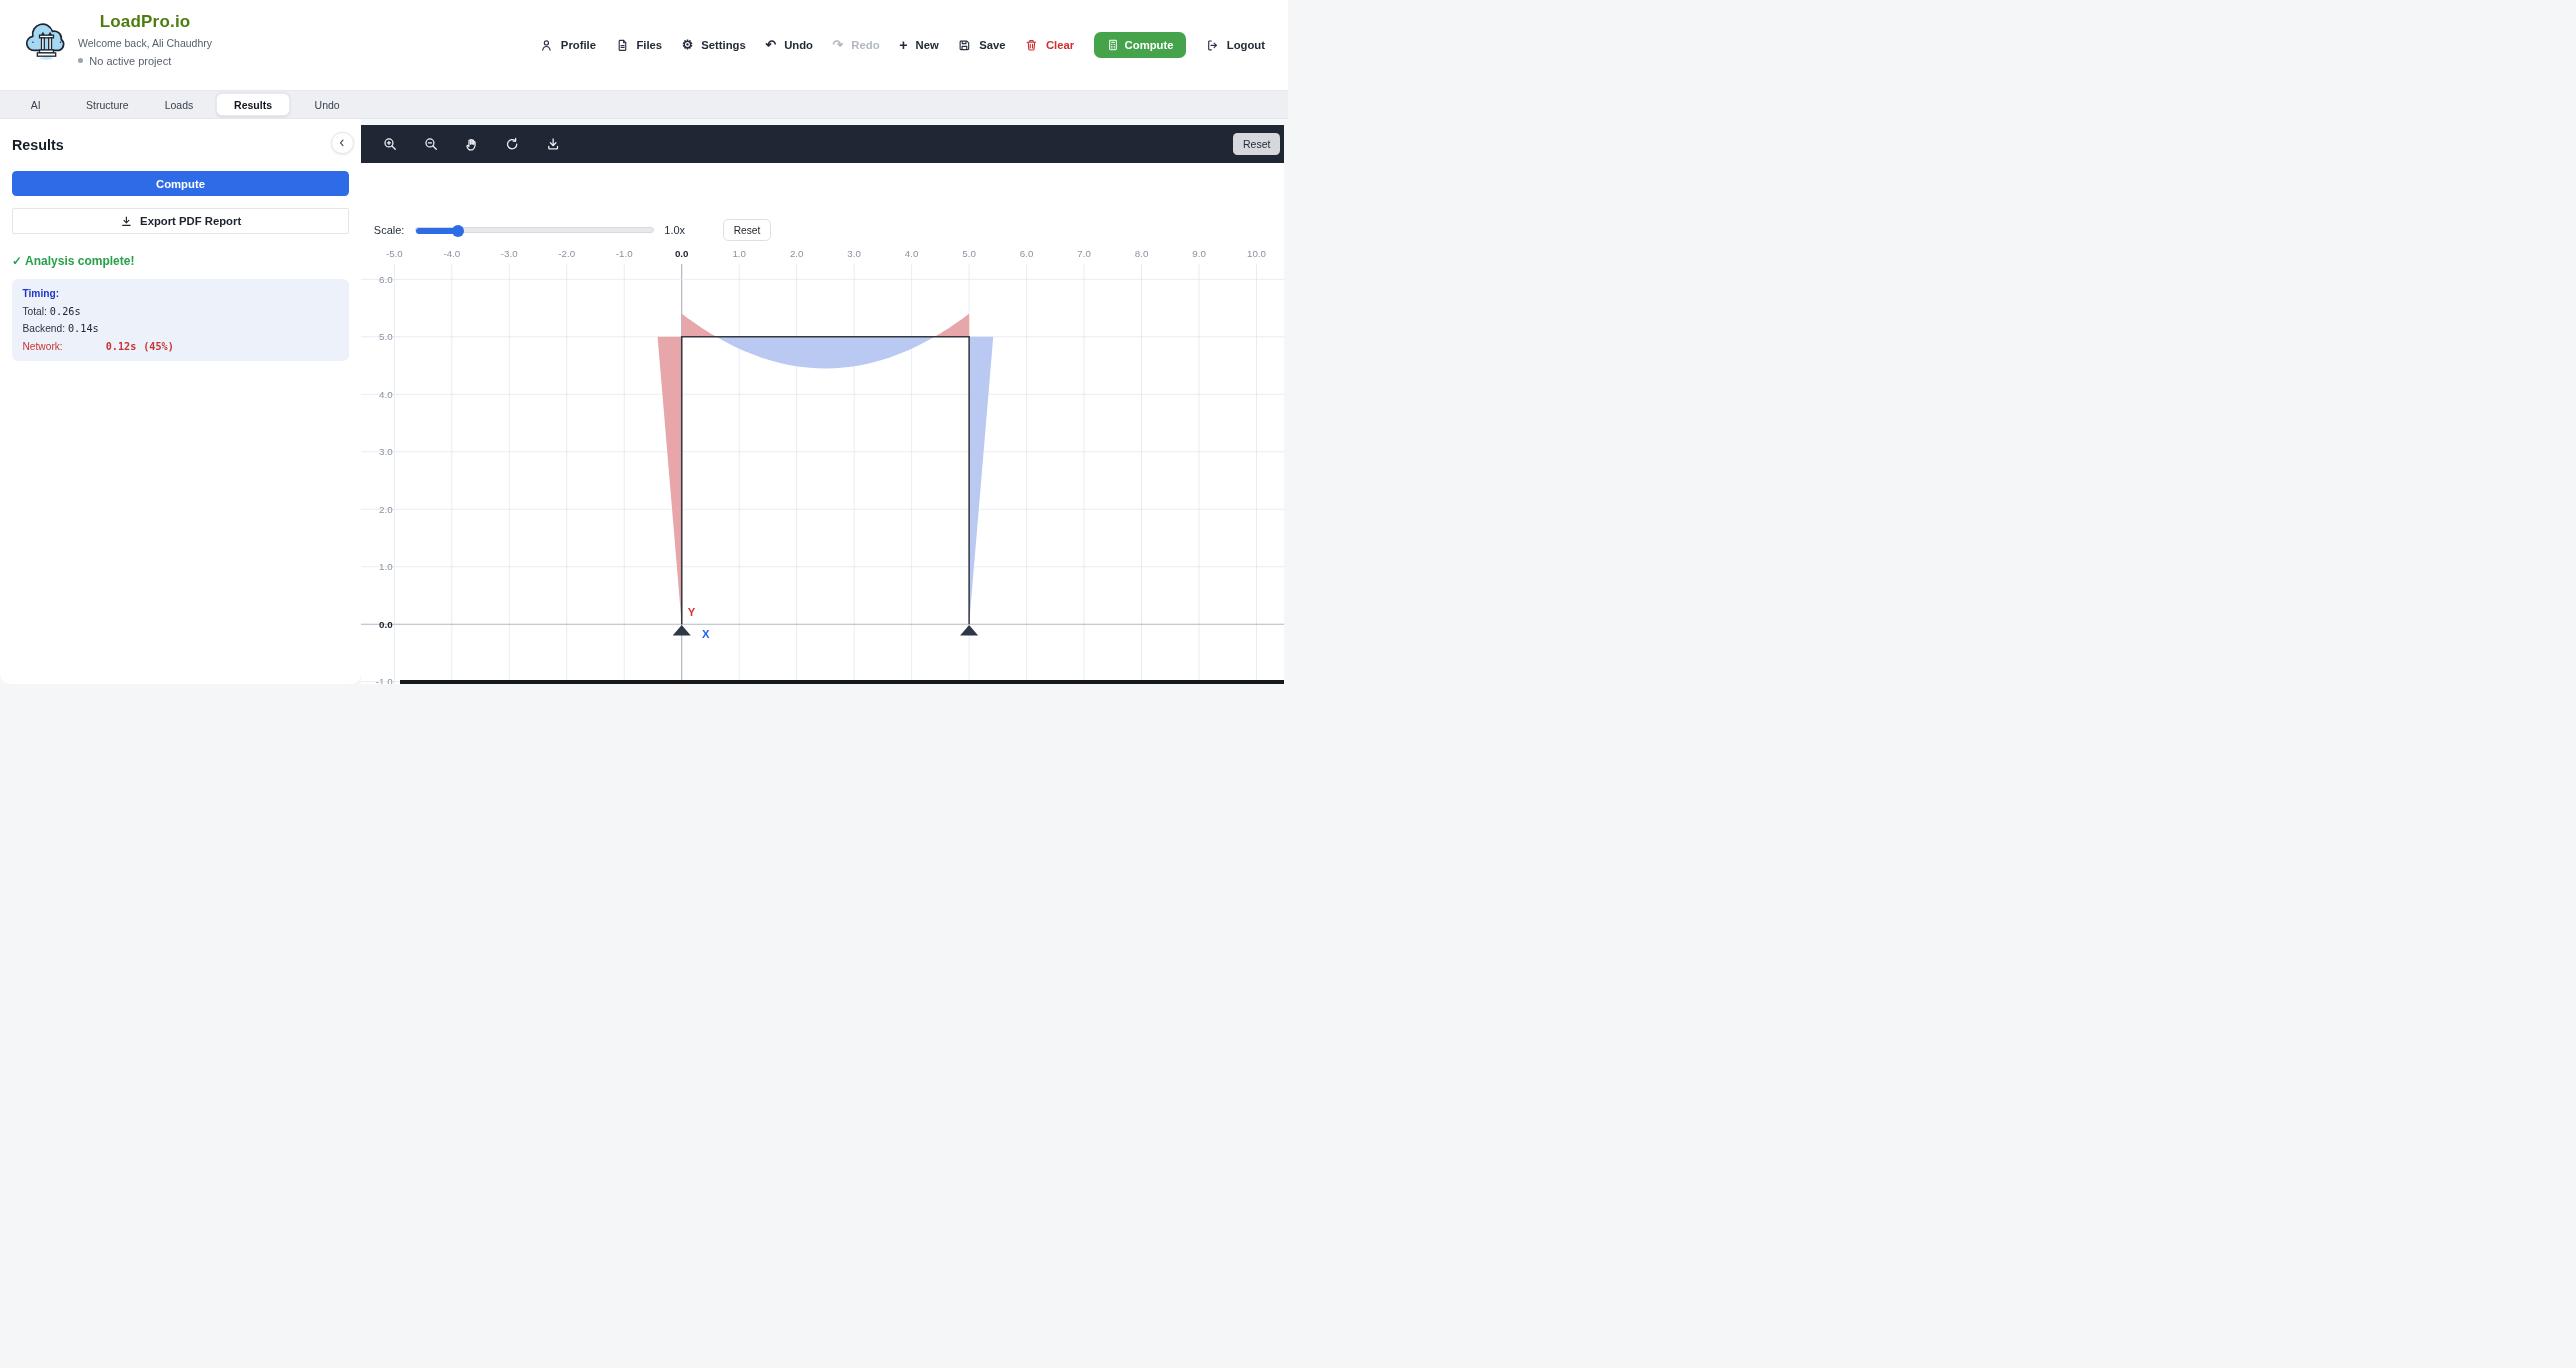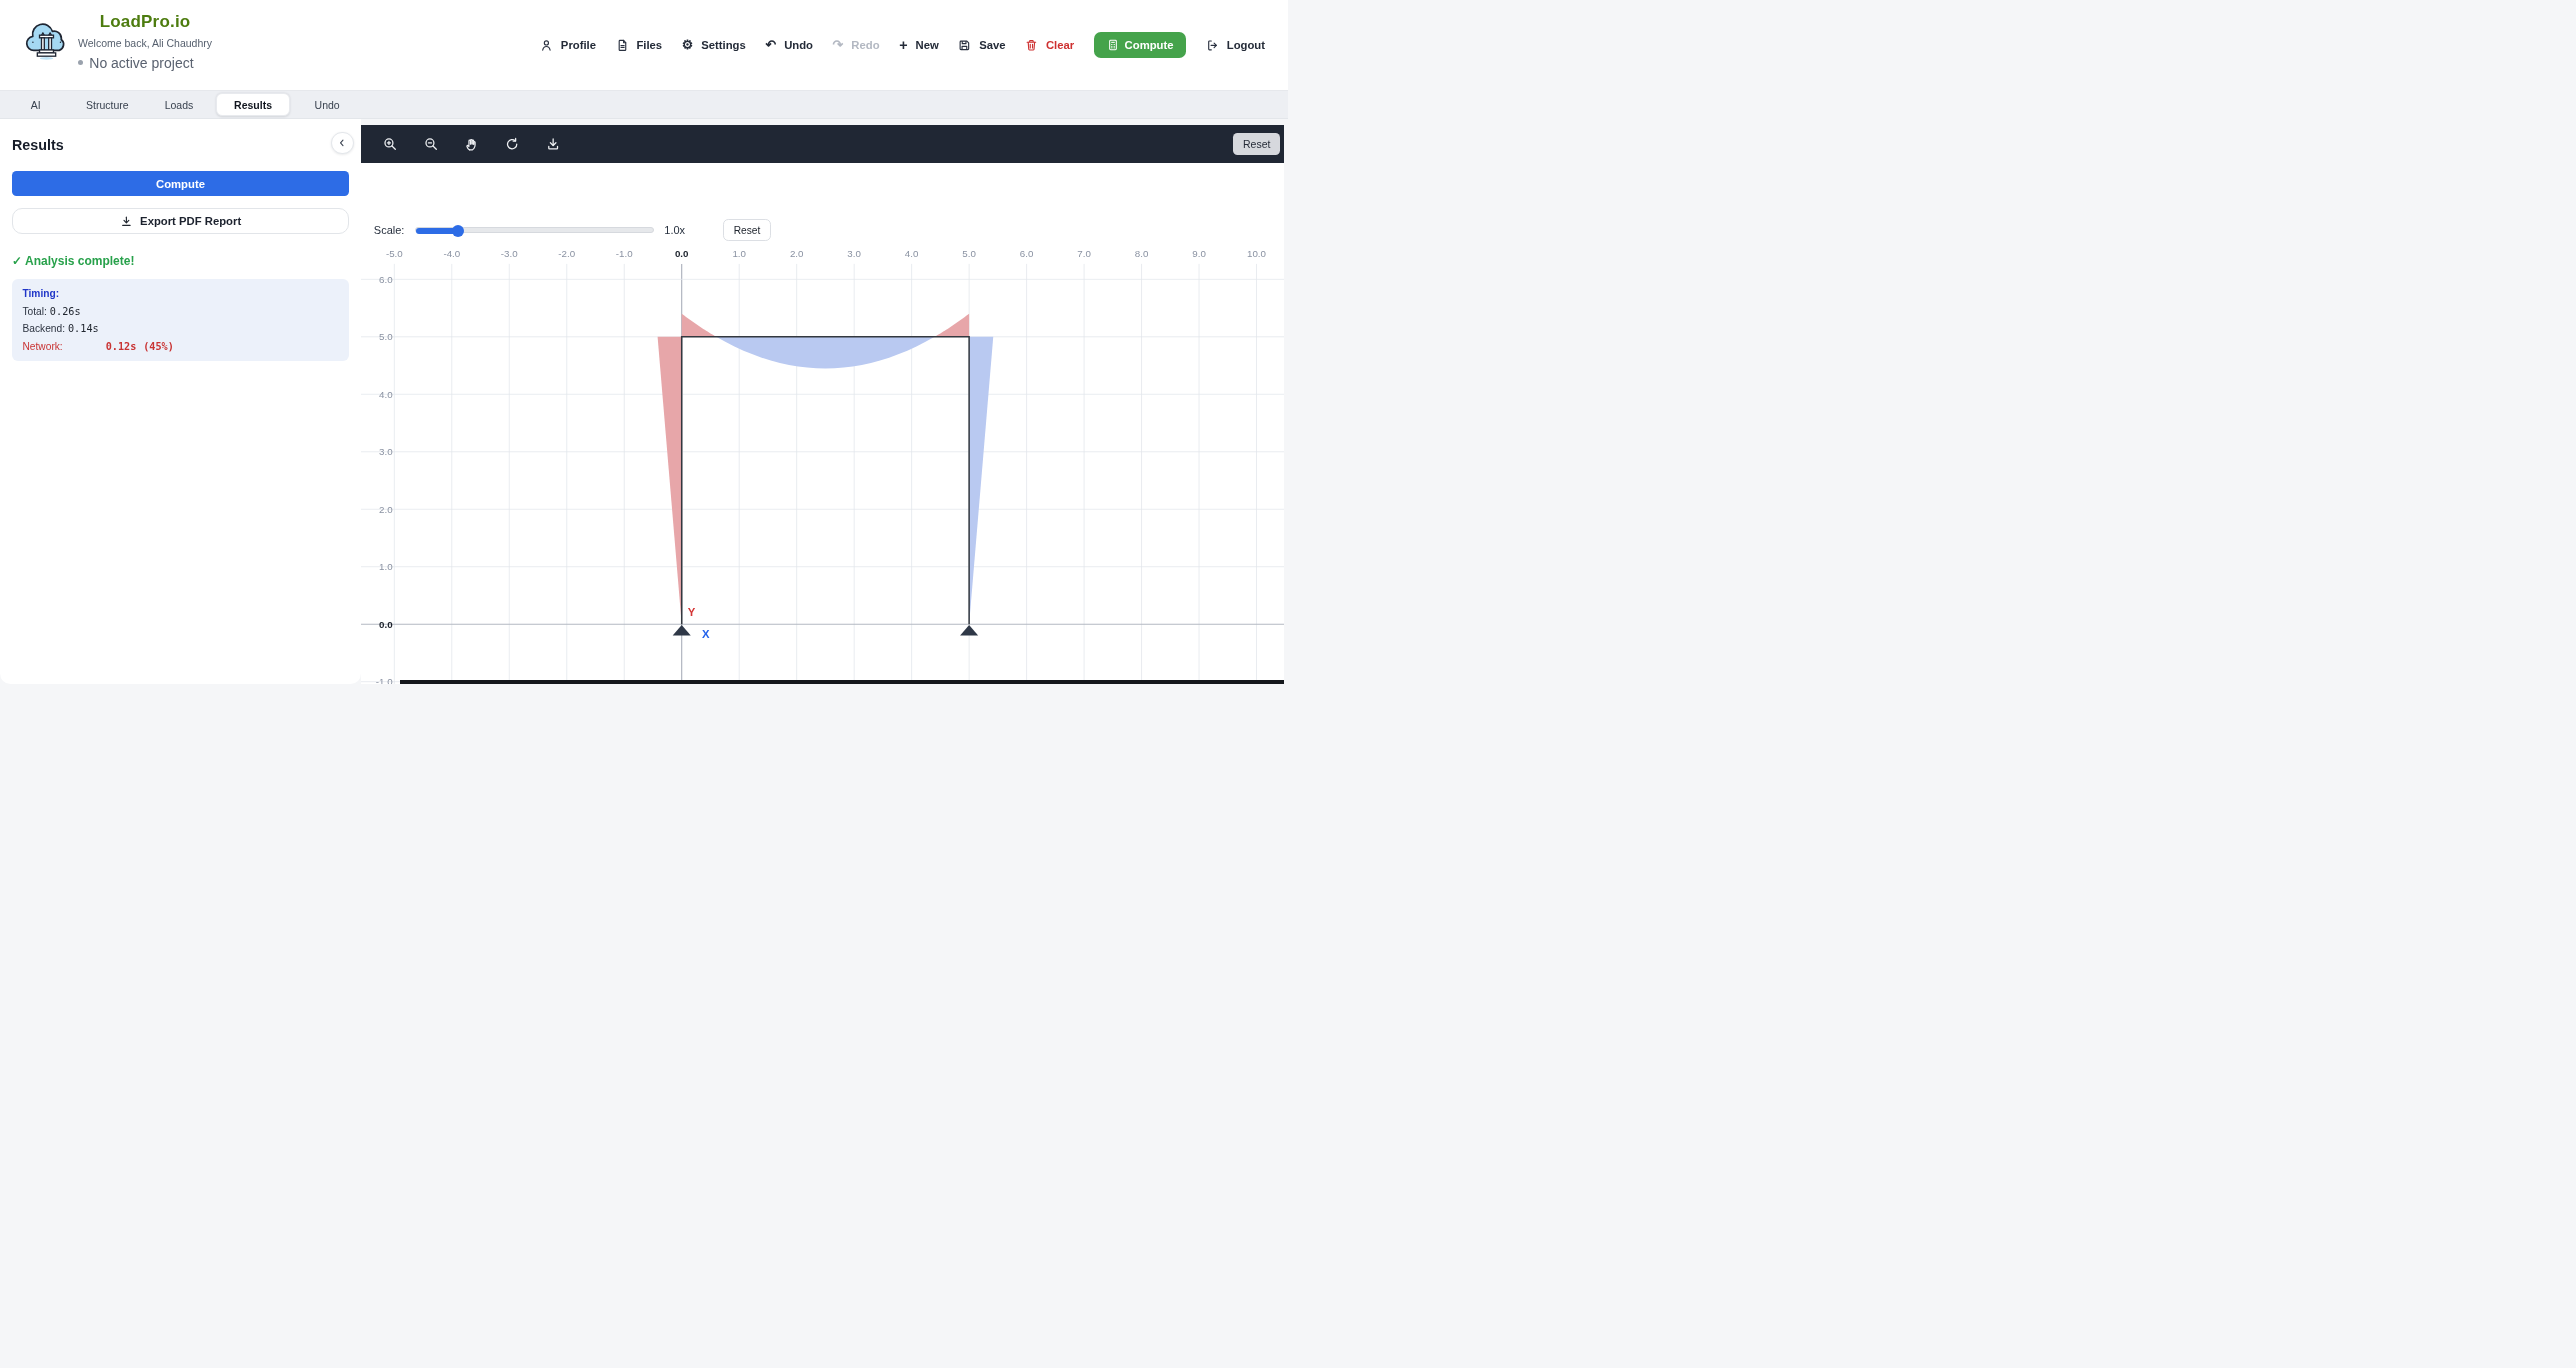--- a/index.html
+++ b/index.html
@@ -6,21 +6,21 @@
   html,body { background:#f5f6f8; }
   body { font-family:"Liberation Sans", sans-serif; color:#1f2632; }
   .page { position:relative; width:1288px; height:684px; overflow:hidden; background:#f5f6f8; }
 
   
   .app-header { position:absolute; left:0; top:0; width:1288px; height:90px; background:#ffffff; }
   .logo { position:absolute; left:22.6px; top:18px; width:47px; height:47px; }
   .title-block { position:absolute; left:78px; top:12px; }
   .app-name { font-size:17px; font-weight:800; letter-spacing:0.2px; color:#4d7c0f;text-align:center; }
   .welcome { margin-top:5.3px; font-size:10.5px; color:#555f6d; }
-  .proj-row { margin-top:5.3px; display:flex; align-items:center; gap:6px; font-size:14px; color:#5a6270; }
+  .proj-row { margin-top:5.3px; display:flex; align-items:center; gap:6px; font-size:11px; color:#5a6270; }
   .proj-dot { width:5.3px; height:5.3px; border-radius:50%; background:#9aa2ad; }
 
   .top-nav { position:absolute; right:23px; top:0; height:90px; display:flex; align-items:center; gap:19.6px; }
   .nav-item { display:flex; align-items:center; gap:8px; font-size:11.3px; font-weight:600; color:#242b38; cursor:pointer; white-space:nowrap; }
   .nav-item svg { display:block; }
   .nav-item .uni { font-size:12.8px; line-height:1; }
   .nav-item.disabled { color:#b3b8c2; }
   .nav-item.danger { color:#ce3131; }
   .compute-pill { display:flex; align-items:center; gap:6px; background:#45a34b; color:#ffffff; border:none;
                   border-radius:6.8px; padding:6.8px 12.8px; font-size:11.3px; font-weight:600; cursor:pointer; font-family:inherit; }
@@ -36,21 +36,21 @@
   
   .content { position:absolute; left:0; top:119px; width:1288px; height:565px; background:#f5f6f8; }
 
   
   .left-panel { position:absolute; left:0; top:0; width:361px; height:565px; background:#ffffff; border-radius:0 0 10.5px 10.5px; padding:12px; }
   .panel-title { font-size:14.3px; font-weight:800; color:#161c28; margin-top:6px; }
   .collapse-btn { position:absolute; right:7.5px; top:12.8px; width:22.6px; height:22.6px; border-radius:50%; background:#ffffff;
                   border:0.8px solid #e4e7eb; box-shadow:0 0.8px 2.3px rgba(20,25,35,.10); display:flex; align-items:center; justify-content:center; cursor:pointer; }
   .compute-btn { display:block; width:100%; height:25px; margin-top:18px; background:#2d6ce6; color:#ffffff; border:none; border-radius:4.5px;
                  font-size:11.3px; font-weight:600; cursor:pointer; font-family:inherit; }
-  .export-btn { display:flex; width:100%; height:26px; margin-top:12px; background:#ffffff; border:0.8px solid #e2e5e9; border-radius:10px;
+  .export-btn { display:flex; width:100%; height:26px; margin-top:12px; background:#ffffff; border:0.8px solid #e2e5e9; border-radius:2px;
                 align-items:center; justify-content:center; gap:7.5px; font-size:11.3px; font-weight:600; color:#1c222e; cursor:pointer; font-family:inherit; }
   .status-line { margin-top:20.3px; font-size:12px; font-weight:700; color:#28a14b; display:flex; align-items:center; gap:3px; }
   .timing-box { margin-top:10.5px; background:#ecf1fa; border-radius:6px; padding:9px 10.5px; font-size:10.2px; }
   .timing-head { color:#2036c8; font-weight:700; }
   .timing-row { margin-top:6.8px; color:#2c3340; }
   .timing-row .val { font-family:"DejaVu Sans Mono", monospace; color:#20262f; margin-left:3px; }
   .timing-row.net { color:#c93434; }
   .timing-row.net .val { color:#c93434; font-weight:700;padding-left:40px; }
   .timing-row.net .pct { font-family:"DejaVu Sans Mono", monospace; font-weight:700; margin-left:6.8px; }
 

